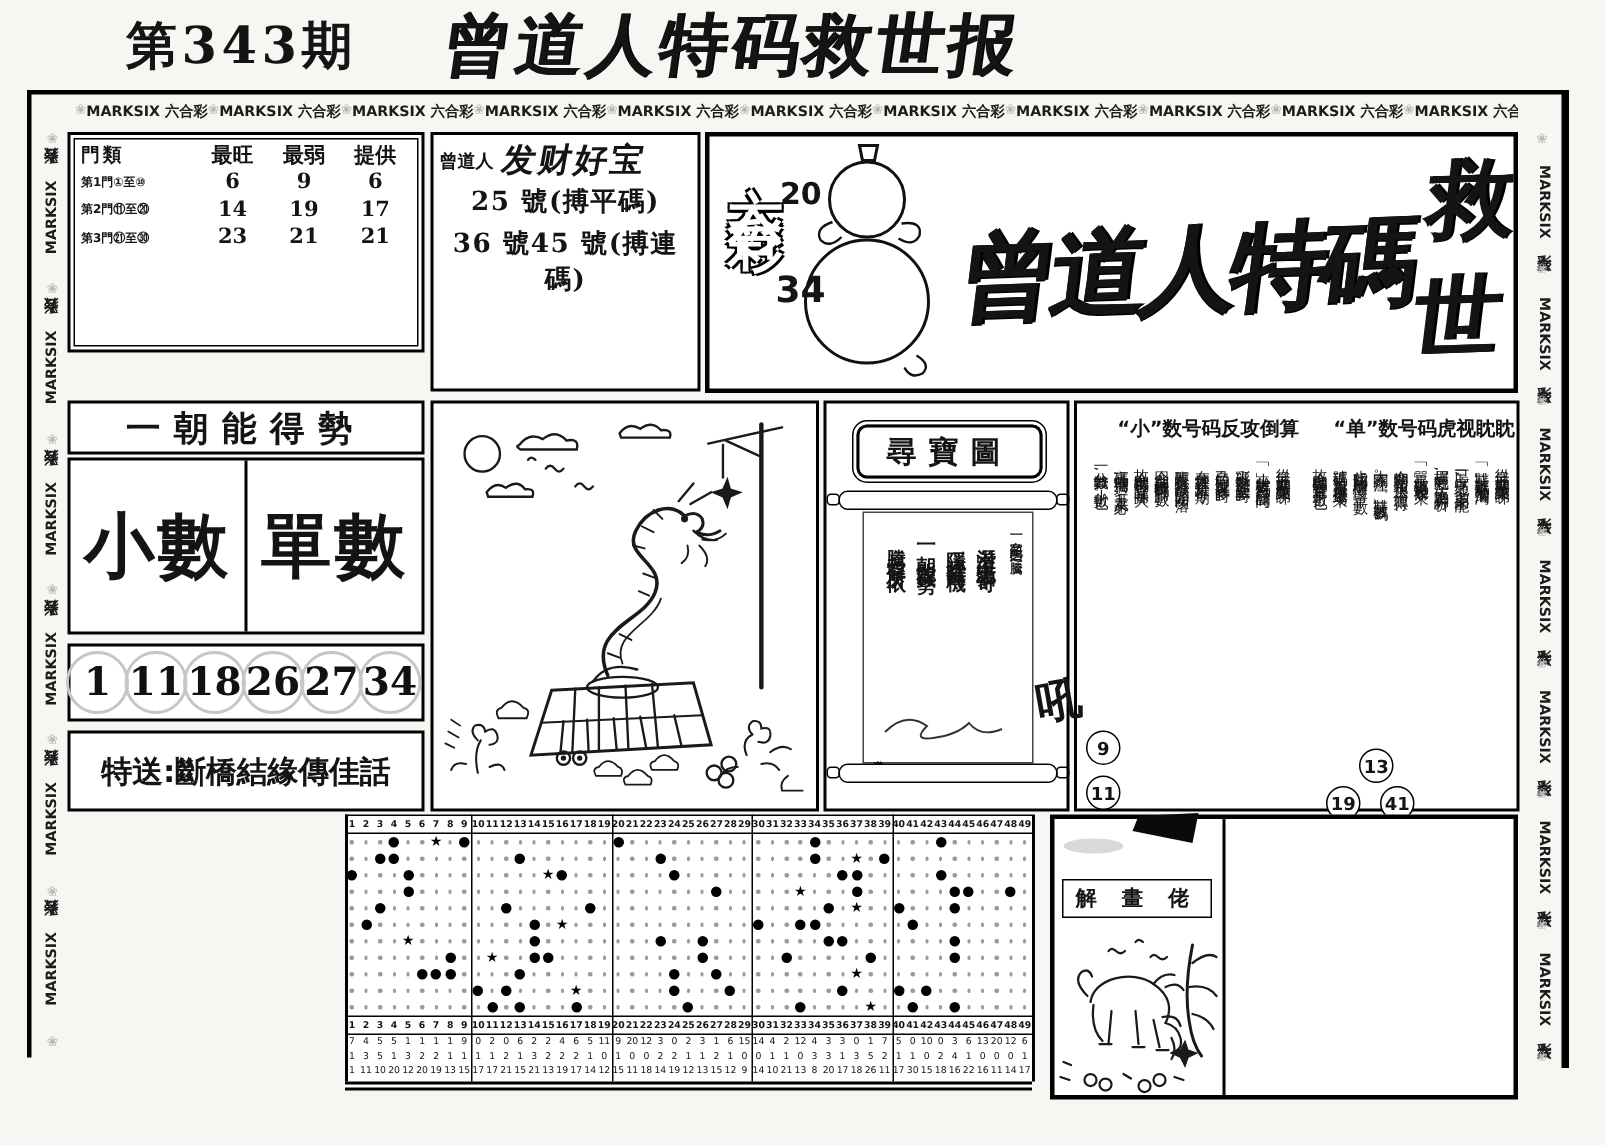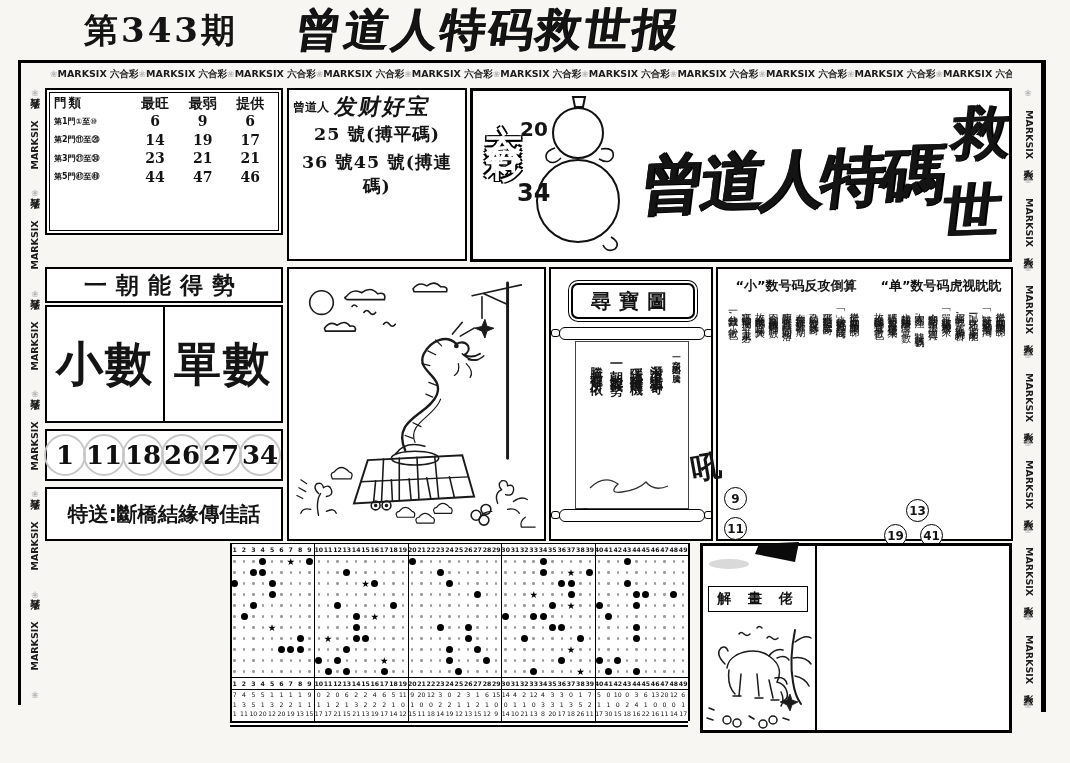--- a/index.html
+++ b/index.html
@@ -81,21 +81,21 @@
   #tm-date{position:absolute;right:5px;top:10px;writing-mode:vertical-rl;font:700 8.5px "DejaVu Sans",sans-serif;letter-spacing:2px}
   #tm-poem{position:absolute;right:22px;top:14px;height:120px;writing-mode:vertical-rl;
        font:700 13px "DejaVu Serif",serif;line-height:20px;letter-spacing:4px}
   #tm-sign{position:absolute;left:4px;bottom:6px;writing-mode:vertical-rl;font:700 7px "DejaVu Sans",sans-serif}
   #tm-squiggle{position:absolute;left:10px;bottom:12px;width:90px;height:26px}
   
   #articles{left:716px;top:267px;width:297px;height:274px;border-width:2.5px}
   .art{position:absolute;top:8px;bottom:6px}
   #art-left{left:8px;width:140px}
   #art-right{left:154px;width:138px}
-  .art-title{text-align:center;font:900 13px "DejaVu Sans",sans-serif;white-space:nowrap}
+  .art-title{text-align:right;font:900 13px "DejaVu Sans",sans-serif;white-space:nowrap}
   .art-body{margin-top:10px;height:200px;writing-mode:vertical-rl;
        font:400 10px "DejaVu Sans",sans-serif;line-height:13.5px;letter-spacing:1.5px}
   .circnum{position:absolute;width:21px;height:21px;border:1.8px solid #000;border-radius:50%;
        background:#fff;display:flex;align-items:center;justify-content:center;
        font:700 12px "DejaVu Sans",sans-serif}
   #roar{left:691px;top:447px;font:900 30px "DejaVu Serif",serif;transform:rotate(-10deg);z-index:5}
   
   #grid{left:230px;top:543px;width:458px;background:#fff}
   .g-row{display:flex}
   .g-cell{flex:0 0 auto;display:flex;align-items:center;justify-content:center;overflow:hidden}
@@ -200,26 +200,20 @@
           <span class="hc-label">第2門⑪至⑳</span>
           <span class="hc-cell">14</span>
           <span class="hc-cell">19</span>
           <span class="hc-cell">17</span>
         </div>
         <div class="hc-row">
           <span class="hc-label">第3門㉑至㉚</span>
           <span class="hc-cell">23</span>
           <span class="hc-cell">21</span>
           <span class="hc-cell">21</span>
-        </div>
-        <div class="hc-row">
-          <span class="hc-label">第5門㊶至㊾</span>
-          <span class="hc-cell">44</span>
-          <span class="hc-cell">47</span>
-          <span class="hc-cell">46</span>
         </div>
       </div>
   </div>
 </div>
 
 <div class="panel" id="fortune">
   <div class="head">
     <span class="byline">曾道人</span>
     <span class="ftitle">发财好宝</span>
   </div>

